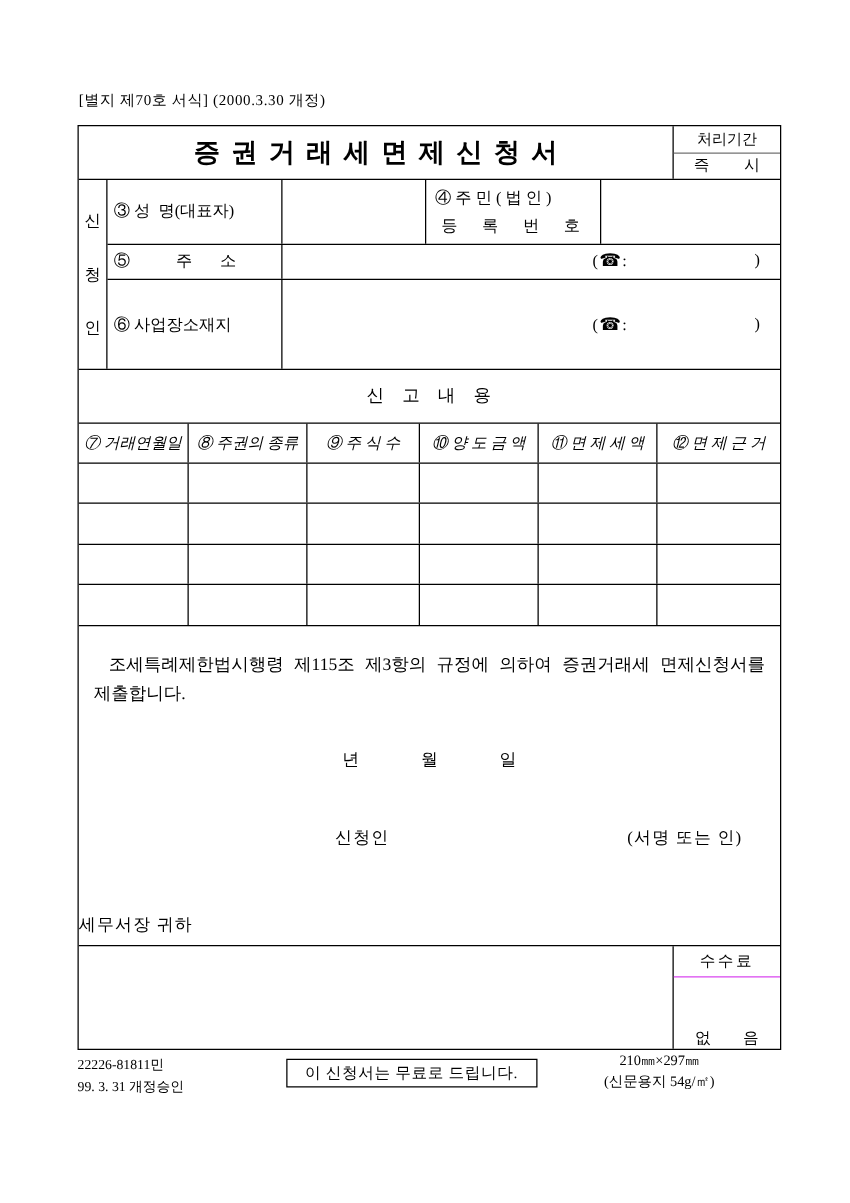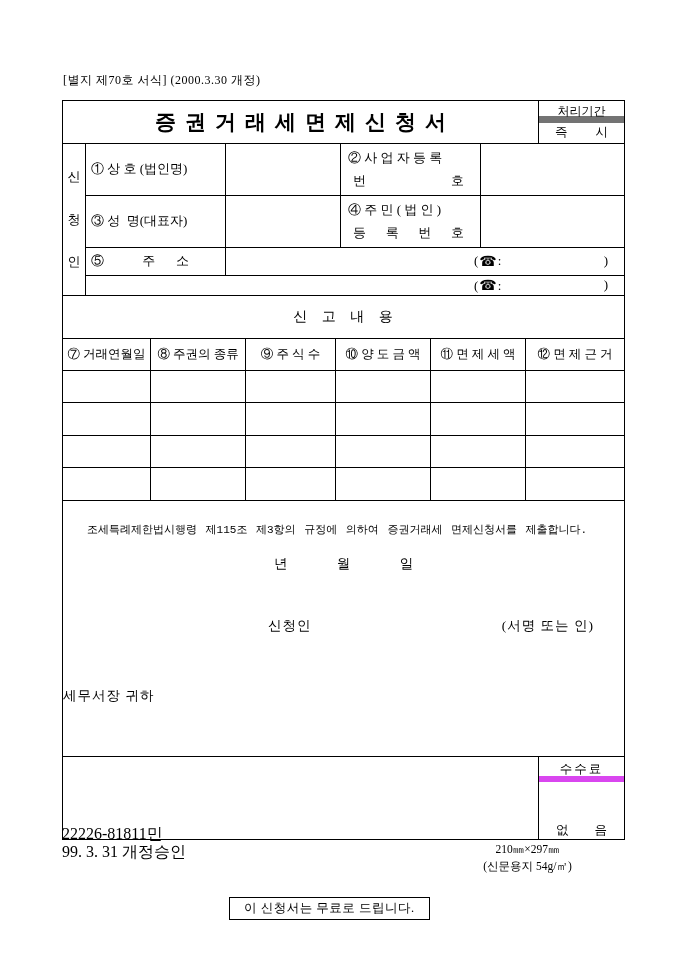--- a/index.html
+++ b/index.html
@@ -12,24 +12,24 @@
   .r{display:flex;border-bottom:1px solid #000;box-sizing:border-box;}
   .r:last-child{border-bottom:none;}
   .c{box-sizing:border-box;border-right:1px solid #000;}
   .c:last-child{border-right:none;}
 
   
   .r-title{height:45px;justify-content:center;}
   .title-cell{width:476px;display:flex;align-items:center;justify-content:center;}
   .title-text{font-size:21px;font-weight:bold;letter-spacing:9px;padding-left:9px;white-space:nowrap;}
   .proc-col{flex:1;display:flex;flex-direction:column;}
-  .proc-top{height:22px;border-bottom:7px solid #737373;text-align:center;font-size:12px;line-height:21px;box-sizing:border-box;}
+  .proc-top{height:22px;border-bottom:1px solid #737373;text-align:center;font-size:12px;line-height:21px;box-sizing:border-box;}
   .proc-bot{flex:1;display:flex;align-items:center;font-size:12.5px;}
 
-  .spread{display:block;width:100%;text-align:justify;text-align-last:justify;box-sizing:border-box;}
+  .spread{display:block;width:100%;text-align:justify;text-align-last:justify;box-sizing:border-box;font-family:Liberation Mono, monospace;}
   .sp-proc{padding:0 16px;}
 
   
   .r-applicant{height:160px;}
   .side{width:23px;display:flex;flex-direction:column;justify-content:space-around;align-items:center;
         padding:12px 0;font-size:13px;box-sizing:border-box;border-right:1px solid #000;}
   .apbody{flex:1;display:flex;flex-direction:column;}
   .ar{display:flex;border-bottom:1px solid #000;box-sizing:border-box;}
   .ar:last-child{border-bottom:none;flex:1;}
   .ar-t{height:52px;}
@@ -47,42 +47,42 @@
   .phone-note{display:flex;justify-content:space-between;width:150px;padding-right:16px;font-size:13px;box-sizing:border-box;}
   .pgrp{display:flex;align-items:center;}
   .picon{font-size:14px;margin:0 1px;}
 
   
   .r-section{height:45px;align-items:center;}
   .sect{display:block;width:100%;text-align:center;font-size:14px;word-spacing:9px;letter-spacing:1px;}
 
   
   .r-heads{height:33px;}
-  .r-heads .c, .r-empty .c{display:flex;align-items:center;justify-content:center;font-size:12.5px;white-space:nowrap;}
+  .r-heads .c, .r-empty .c{display:flex;align-items:center;justify-content:center;font-size:12.5px;white-space:nowrap;font-style:italic;}
   .r-empty{height:34px;}
   .cw0{width:88px;}.cw1{width:95px;}.cw2{width:90px;}.cw3{width:95px;}.cw4{width:95px;}.cw5{flex:1;}
 
   
   .r-body{height:269px;display:block;}
-  .statement{padding:20px 12px 0 12px;font-size:11px;line-height:1.65;text-align:justify;text-indent:12px;word-spacing:2px;font-family:Liberation Mono, monospace;}
-  .dateline{margin-top:16px;text-align:center;word-spacing:46px;font-size:13.5px;}
+  .statement{padding:20px 12px 0 12px;font-size:14px;line-height:1.65;text-align:justify;text-indent:12px;word-spacing:2px;}
+  .dateline{margin-top:32px;text-align:center;word-spacing:46px;font-size:13.5px;}
   .signrow{margin-top:44px;display:flex;justify-content:space-between;padding:0 30px 0 205px;font-size:13.5px;letter-spacing:1px;}
   .addressee{margin-top:52px;font-size:13.5px;letter-spacing:1px;}
 
   
   .r-fee{flex:1;}
   .feeleft{width:476px;}
   .feecol{flex:1;display:flex;flex-direction:column;}
-  .fee-top{height:25px;border-bottom:6px solid #d946ef;text-align:center;font-size:12.5px;line-height:24px;letter-spacing:2px;box-sizing:border-box;}
+  .fee-top{height:25px;border-bottom:1px solid #d946ef;text-align:center;font-size:12.5px;line-height:24px;letter-spacing:2px;box-sizing:border-box;}
   .fee-bot{flex:1;display:flex;align-items:center;font-size:12.5px;margin-top:40px;}
   .sp-fee{padding:0 17px;}
 
   
-  .foot-left{position:absolute;left:62px;top:825px;font-size:16px;line-height:18px;}
-  .foot-center{position:absolute;left:229px;top:897px;border:1px solid #000;padding:2px 14px;font-size:12.5px;letter-spacing:.5px;}
+  .foot-left{position:absolute;left:62px;top:843px;font-size:11px;line-height:18px;}
+  .foot-center{position:absolute;left:229px;top:847px;border:1px solid #000;padding:2px 14px;font-size:12.5px;letter-spacing:.5px;}
   .foot-right{position:absolute;left:430px;top:841px;width:195px;text-align:center;font-size:11.5px;line-height:17px;}
 </style>
 </head>
 <body>
 
 <div class="page">
 
   <div class="formref">[별지 제70호 서식] (2000.3.30 개정)</div>
 
   <div class="form">
@@ -100,31 +100,20 @@
     </div>
 
     <div class="r r-applicant">
       <div class="side">
         <span>신</span>
         <span>청</span>
         <span>인</span>
       </div>
       <div class="apbody">
 
-        <div class="ar ar-t">
-          <div class="c lab w140">
-            <span class="padlab">① 상 호 (법인명)</span>
-          </div>
-          <div class="c w115"></div>
-          <div class="c lab2 w140">
-            <span class="l1">② 사 업 자 등 록</span>
-            <span class="spread l2">번 호</span>
-          </div>
-          <div class="c grow"></div>
-        </div>
 
         <div class="ar ar-t">
           <div class="c lab w140">
             <span class="padlab">③ 성  명(대표자)</span>
           </div>
           <div class="c w115"></div>
           <div class="c lab2 w140">
             <span class="l1">④ 주 민 ( 법 인 )</span>
             <span class="spread l2">등 록 번 호</span>
           </div>
@@ -141,20 +130,23 @@
                 <span>(</span>
                 <span class="picon">☎</span>
                 <span>:</span>
               </span>
               <span>)</span>
             </span>
           </div>
         </div>
 
         <div class="ar ar-s">
+          <div class="c lab w140">
+            <span class="padlab">⑥ 사업장소재지</span>
+          </div>
           <div class="c grow phone-cell">
             <span class="phone-note">
               <span class="pgrp">
                 <span>(</span>
                 <span class="picon">☎</span>
                 <span>:</span>
               </span>
               <span>)</span>
             </span>
           </div>

